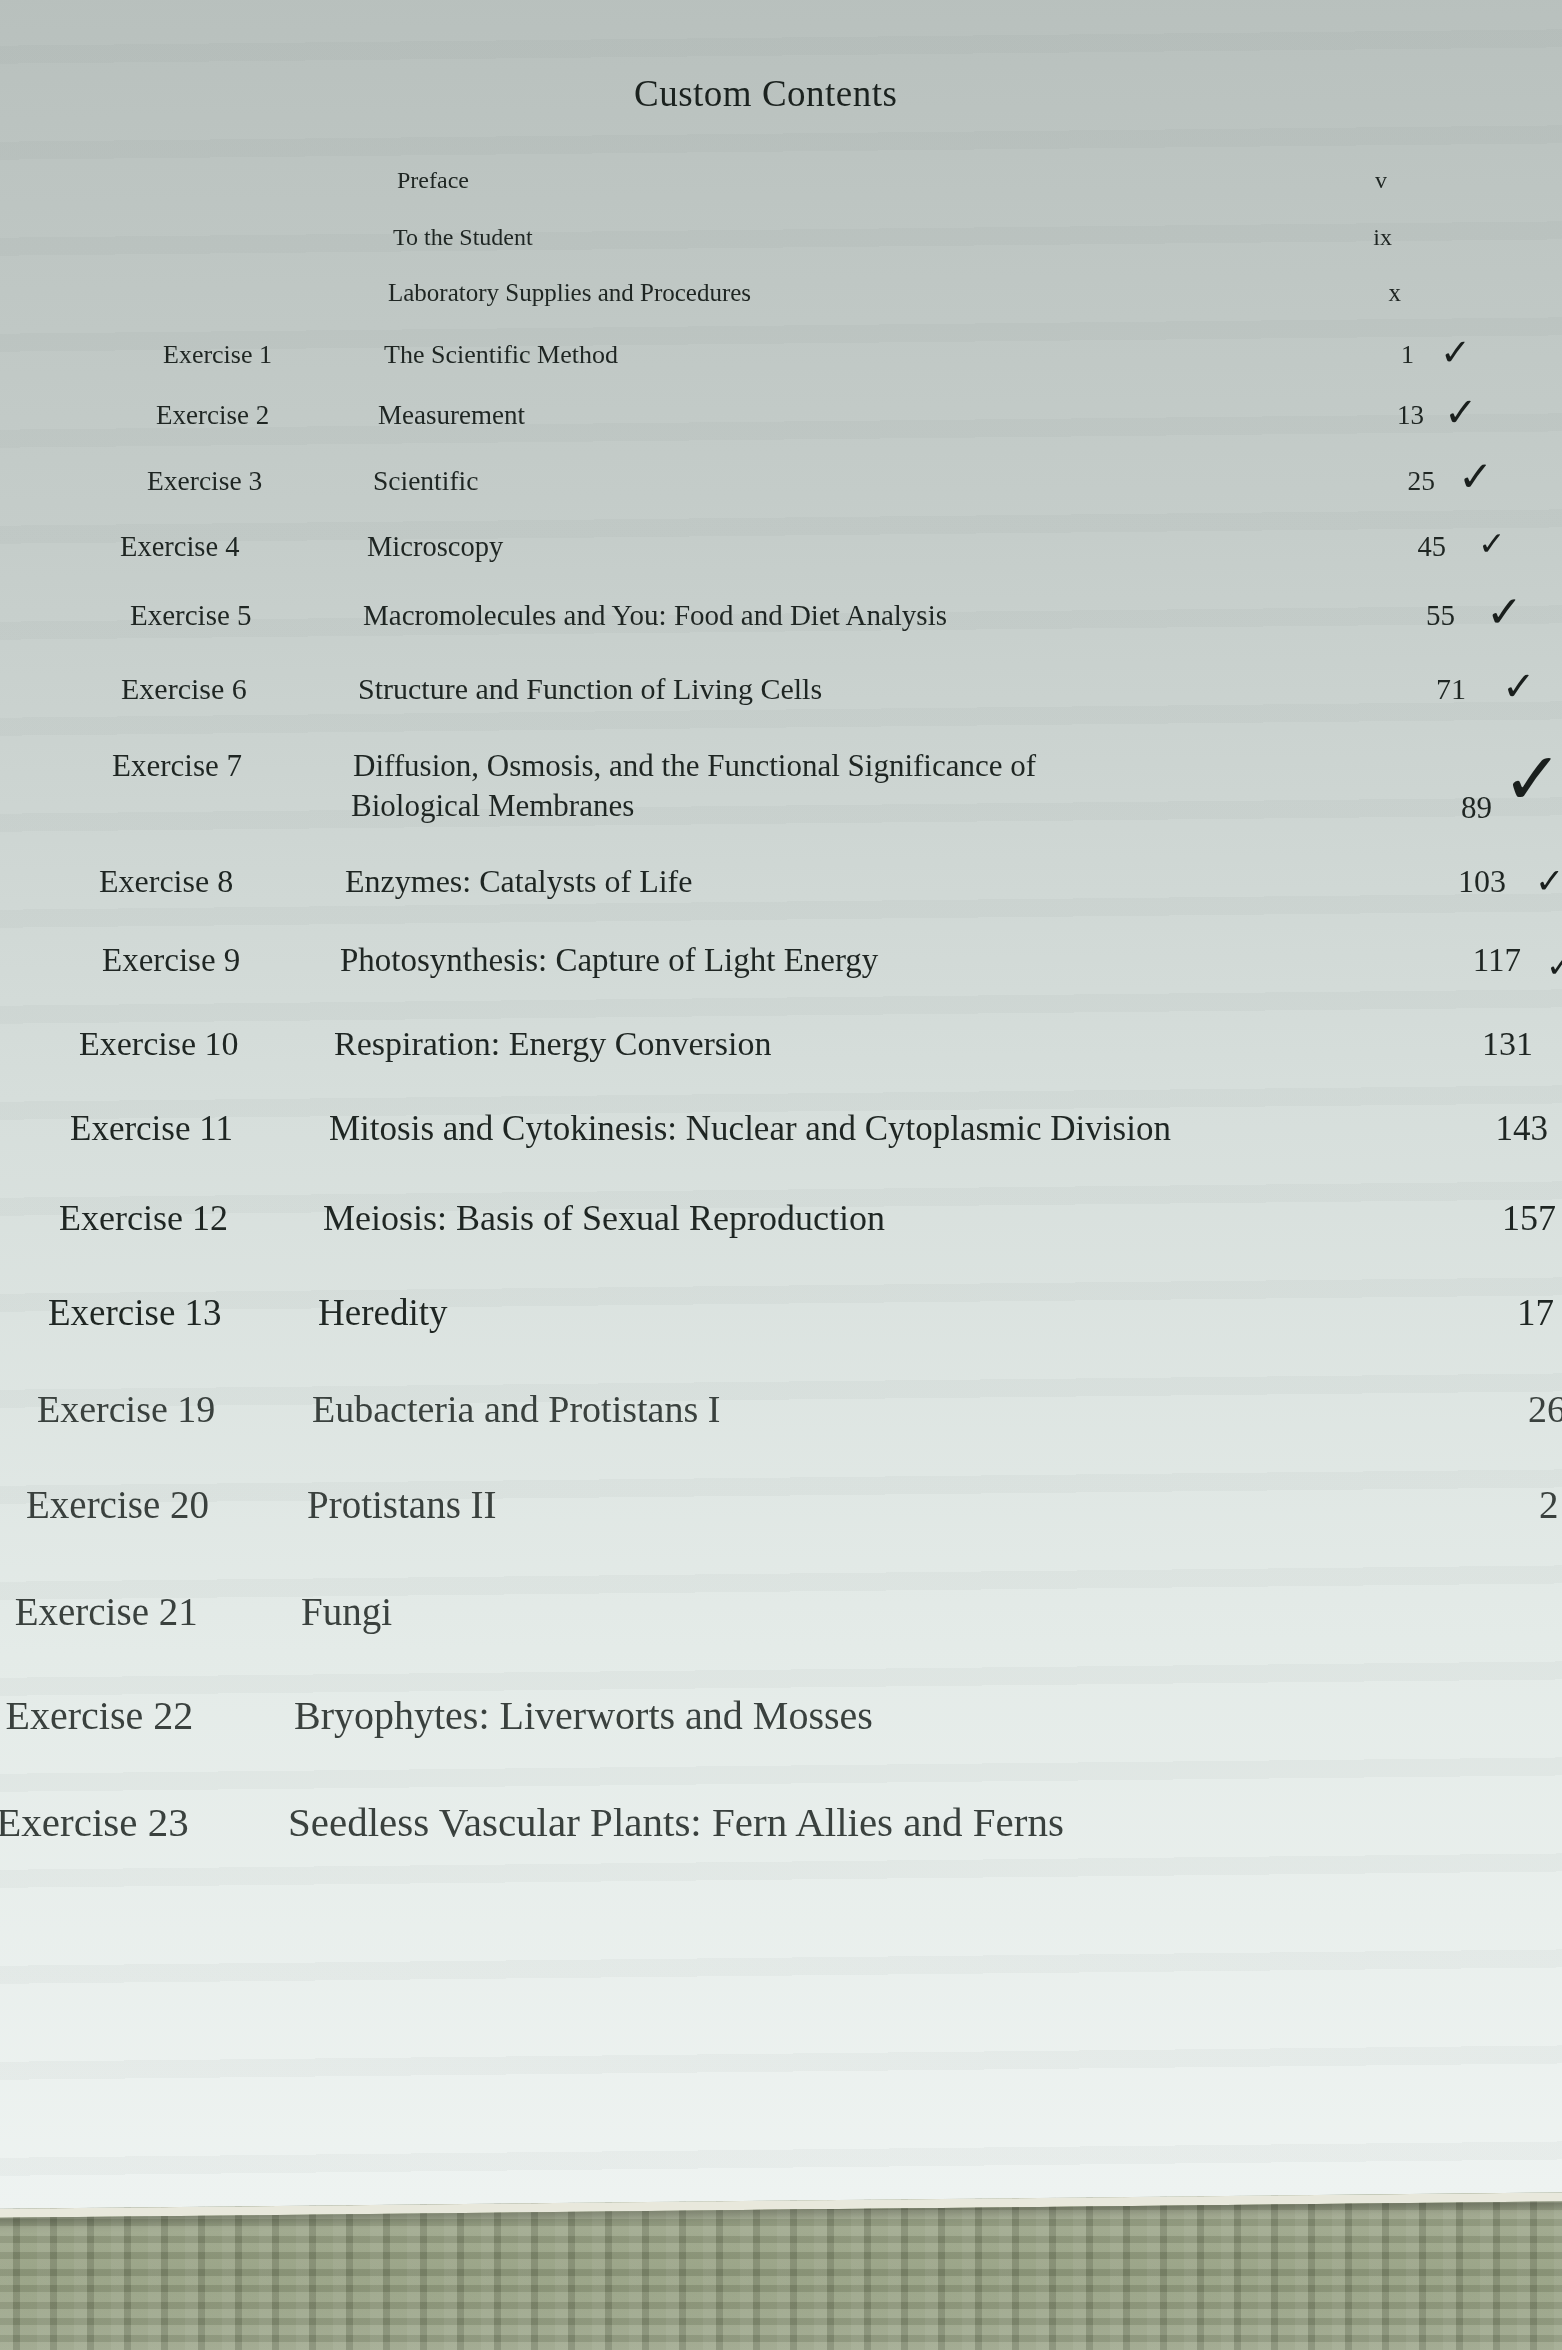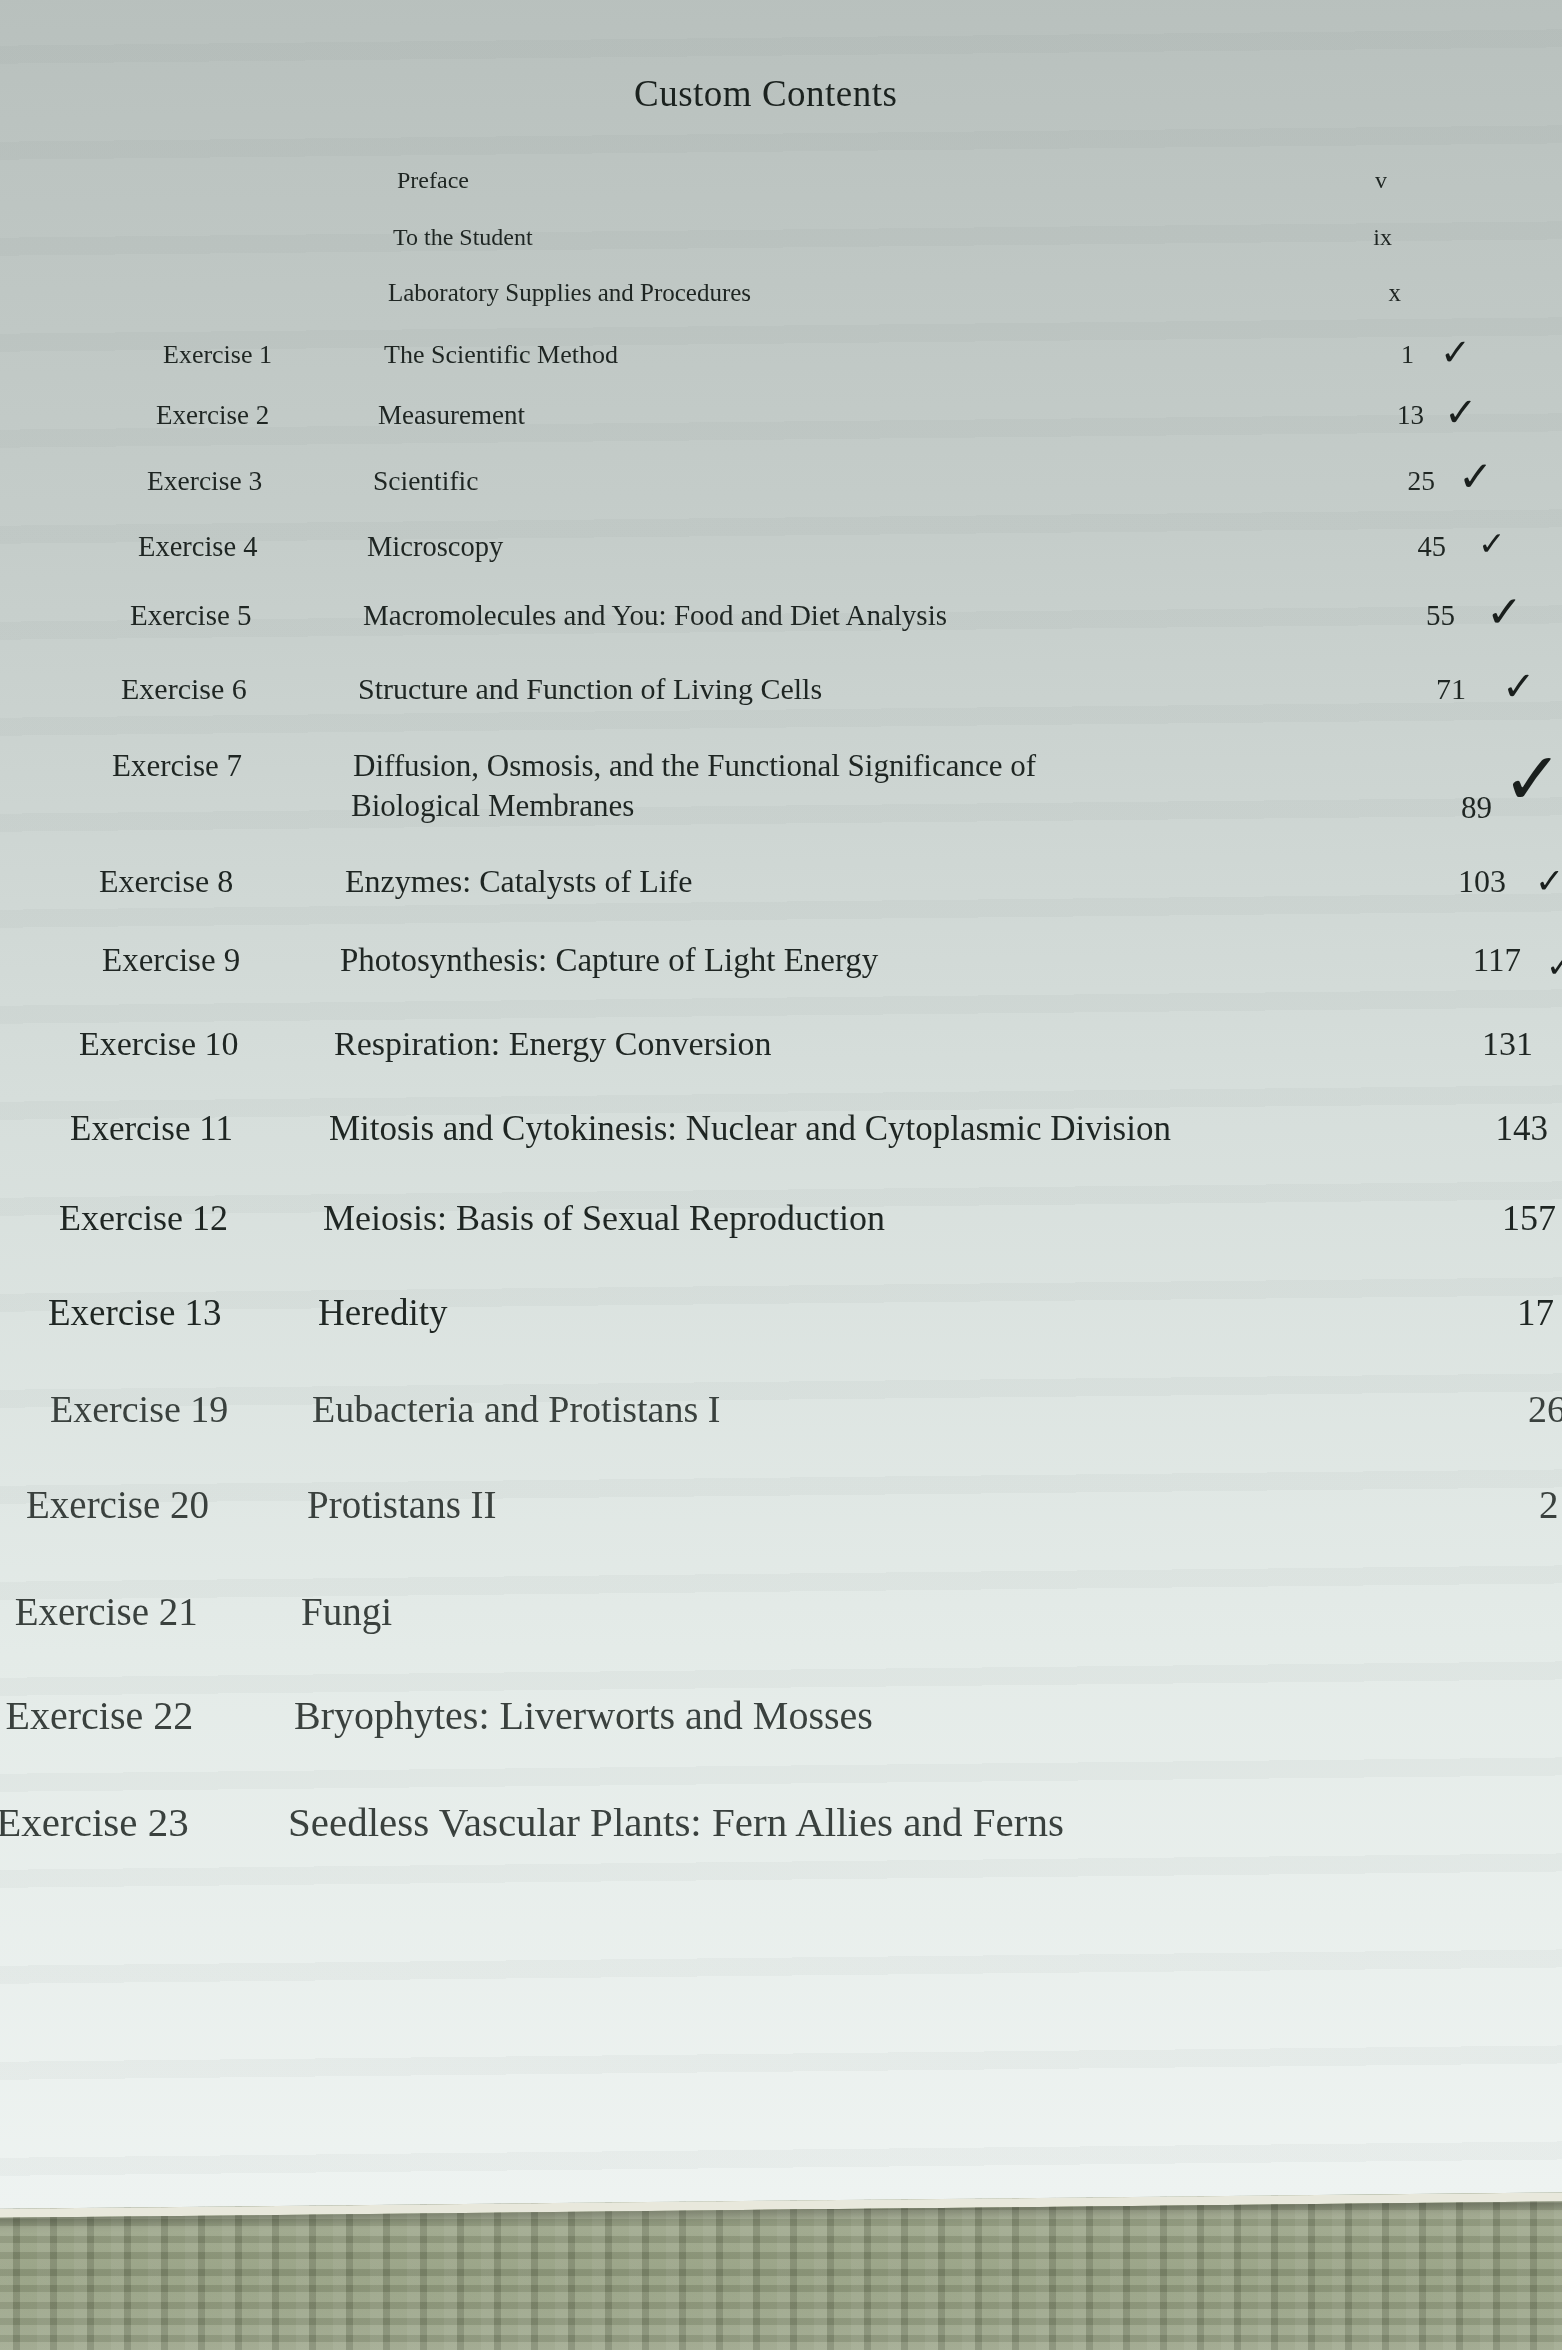--- a/index.html
+++ b/index.html
@@ -94,21 +94,21 @@
     <span class="num" style="left:1373px;width:51px;">13</span>
     <span class="check" style="left:1444px;top:-11px;font-size:40px;">✓</span>
   </div>
   <div class="row" style="top:465px;font-size:27.5px;">
     <span class="ex" style="left:147px;">Exercise 3</span>
     <span class="name" style="left:373px;">Scientific</span>
     <span class="num" style="left:1382px;width:53px;">25</span>
     <span class="check" style="left:1458px;top:-13px;font-size:42px;">✓</span>
   </div>
   <div class="row" style="top:531px;font-size:28.5px;">
-    <span class="ex" style="left:138px;">Exercise 4</span>
+    <span class="ex" style="left:120px;">Exercise 4</span>
     <span class="name" style="left:367px;">Microscopy</span>
     <span class="num" style="left:1391px;width:55px;">45</span>
     <span class="check" style="left:1478px;top:-7.3px;font-size:33px;">✓</span>
   </div>
   <div class="row" style="top:599px;font-size:29px;">
     <span class="ex" style="left:130px;">Exercise 5</span>
     <span class="name" style="left:363px;">Macromolecules and You:  Food and Diet Analysis</span>
     <span class="num" style="left:1396px;width:59px;">55</span>
     <span class="check" style="left:1486px;top:-13px;font-size:44px;">✓</span>
   </div>
@@ -151,21 +151,21 @@
     <span class="ex" style="left:59px;">Exercise 12</span>
     <span class="name" style="left:323px;">Meiosis: Basis of Sexual Reproduction</span>
     <span class="num" style="left:1502px;width:83px;text-align:left;">157</span>
   </div>
   <div class="row" style="top:1291px;font-size:37px;">
     <span class="ex" style="left:48px;">Exercise 13</span>
     <span class="name" style="left:318px;">Heredity</span>
     <span class="num" style="left:1517px;width:83px;text-align:left;">17</span>
   </div>
   <div class="row faded" style="top:1387px;font-size:38px;">
-    <span class="ex" style="left:37px;margin-left:13px;">Exercise 19</span>
+    <span class="ex" style="left:37px;">Exercise 19</span>
     <span class="name" style="left:312px;">Eubacteria and Protistans I</span>
     <span class="num" style="left:1528px;width:83px;text-align:left;">26</span>
   </div>
   <div class="row faded" style="top:1482px;font-size:39px;">
     <span class="ex" style="left:26px;">Exercise 20</span>
     <span class="name" style="left:307px;">Protistans II</span>
     <span class="num" style="left:1539px;width:83px;text-align:left;">2</span>
   </div>
   <div class="row faded" style="top:1589px;font-size:39px;">
     <span class="ex" style="left:14.7px;">Exercise 21</span>

